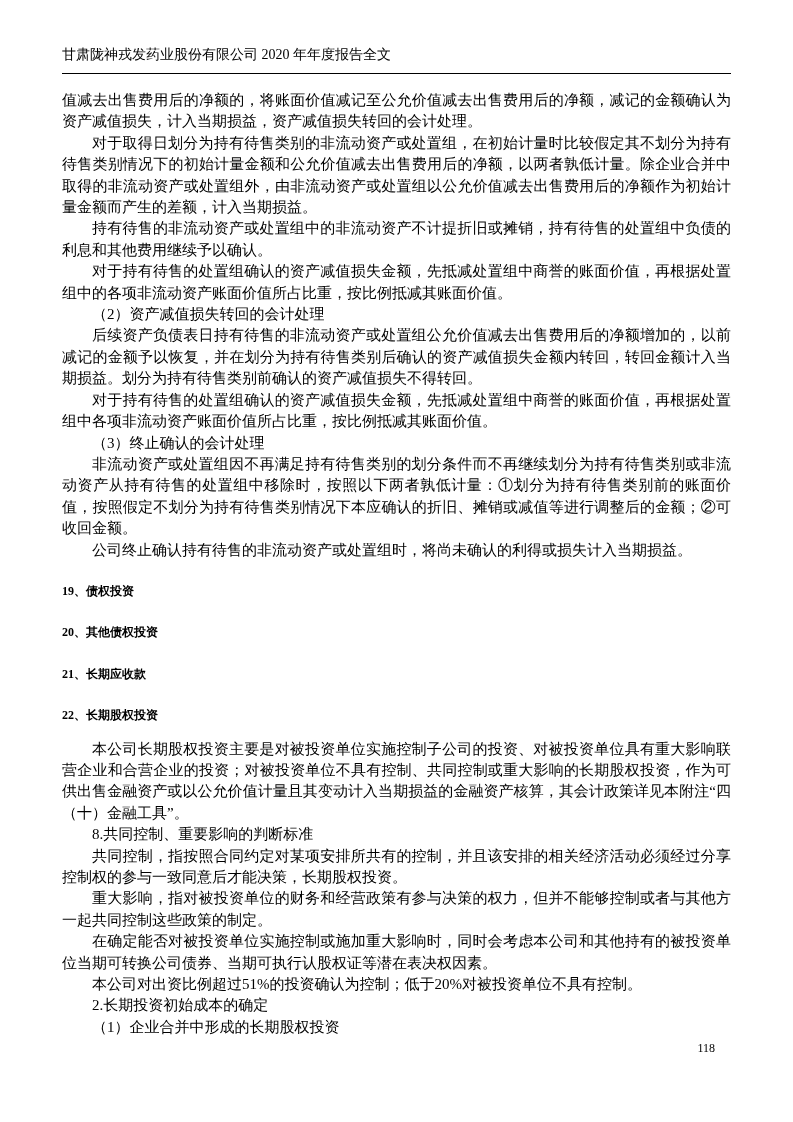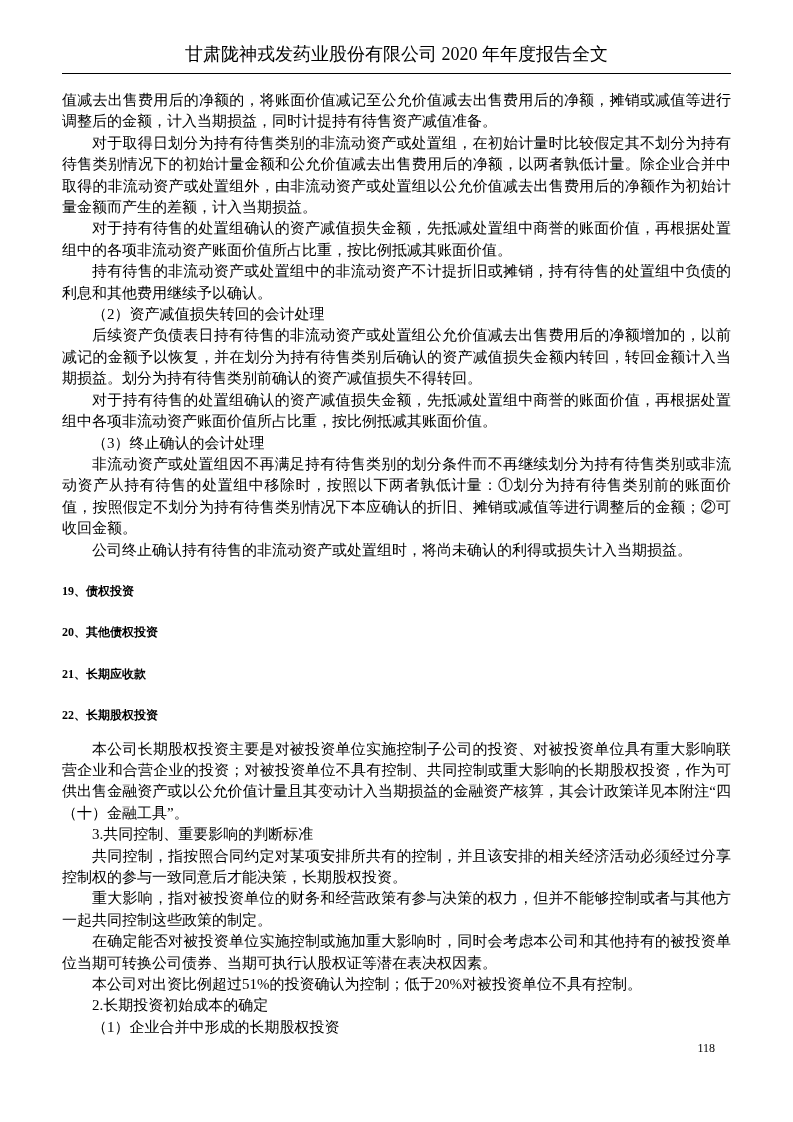--- a/index.html
+++ b/index.html
@@ -14,22 +14,22 @@
     background: #ffffff;
     color: #000000;
     font-family: "Liberation Serif", "DejaVu Serif", serif;
     overflow: hidden;
   }
   .header {
     position: absolute;
     top: 46px;
     left: 62px;
     width: 669px;
-    text-align: center;
-    font-size: 18px;
+    text-align: left;
+    font-size: 14px;
     line-height: 17px;
     padding-bottom: 10px;
     border-bottom: 1.5px solid #000000;
   }
   .content {
     position: absolute;
     top: 90px;
     left: 62px;
     width: 669px;
     font-size: 15px;
@@ -59,36 +59,36 @@
   }
 </style>
 </head>
 <body>
 
 <div class="page">
   <div class="header">
     <span>甘肃陇神戎发药业股份有限公司 2020 年年度报告全文</span>
   </div>
   <div class="content">
-      <p class="para body-noindent">值减去出售费用后的净额的，将账面价值减记至公允价值减去出售费用后的净额，摊销或减值等进行调整后的金额，计入当期损益，同时计提持有待售资产减值准备。</p>
+      <p class="para body-noindent">值减去出售费用后的净额的，将账面价值减记至公允价值减去出售费用后的净额，减记的金额确认为资产减值损失，计入当期损益，资产减值损失转回的会计处理。</p>
       <p class="para body">对于取得日划分为持有待售类别的非流动资产或处置组，在初始计量时比较假定其不划分为持有待售类别情况下的初始计量金额和公允价值减去出售费用后的净额，以两者孰低计量。除企业合并中取得的非流动资产或处置组外，由非流动资产或处置组以公允价值减去出售费用后的净额作为初始计量金额而产生的差额，计入当期损益。</p>
+      <p class="para body">持有待售的非流动资产或处置组中的非流动资产不计提折旧或摊销，持有待售的处置组中负债的利息和其他费用继续予以确认。</p>
       <p class="para body">对于持有待售的处置组确认的资产减值损失金额，先抵减处置组中商誉的账面价值，再根据处置组中的各项非流动资产账面价值所占比重，按比例抵减其账面价值。</p>
-      <p class="para body">持有待售的非流动资产或处置组中的非流动资产不计提折旧或摊销，持有待售的处置组中负债的利息和其他费用继续予以确认。</p>
       <p class="para body">（2）资产减值损失转回的会计处理</p>
       <p class="para body">后续资产负债表日持有待售的非流动资产或处置组公允价值减去出售费用后的净额增加的，以前减记的金额予以恢复，并在划分为持有待售类别后确认的资产减值损失金额内转回，转回金额计入当期损益。划分为持有待售类别前确认的资产减值损失不得转回。</p>
       <p class="para body">对于持有待售的处置组确认的资产减值损失金额，先抵减处置组中商誉的账面价值，再根据处置组中各项非流动资产账面价值所占比重，按比例抵减其账面价值。</p>
       <p class="para body">（3）终止确认的会计处理</p>
       <p class="para body">非流动资产或处置组因不再满足持有待售类别的划分条件而不再继续划分为持有待售类别或非流动资产从持有待售的处置组中移除时，按照以下两者孰低计量：①划分为持有待售类别前的账面价值，按照假定不划分为持有待售类别情况下本应确认的折旧、摊销或减值等进行调整后的金额；②可收回金额。</p>
       <p class="para body">公司终止确认持有待售的非流动资产或处置组时，将尚未确认的利得或损失计入当期损益。</p>
       <p class="para heading">19、债权投资</p>
       <p class="para heading">20、其他债权投资</p>
       <p class="para heading">21、长期应收款</p>
       <p class="para heading">22、长期股权投资</p>
       <p class="para body">本公司长期股权投资主要是对被投资单位实施控制子公司的投资、对被投资单位具有重大影响联营企业和合营企业的投资；对被投资单位不具有控制、共同控制或重大影响的长期股权投资，作为可供出售金融资产或以公允价值计量且其变动计入当期损益的金融资产核算，其会计政策详见本附注“四（十）金融工具”。</p>
-      <p class="para body">3.共同控制、重要影响的判断标准</p>
+      <p class="para body">8.共同控制、重要影响的判断标准</p>
       <p class="para body">共同控制，指按照合同约定对某项安排所共有的控制，并且该安排的相关经济活动必须经过分享控制权的参与一致同意后才能决策，长期股权投资。</p>
       <p class="para body">重大影响，指对被投资单位的财务和经营政策有参与决策的权力，但并不能够控制或者与其他方一起共同控制这些政策的制定。</p>
       <p class="para body">在确定能否对被投资单位实施控制或施加重大影响时，同时会考虑本公司和其他持有的被投资单位当期可转换公司债券、当期可执行认股权证等潜在表决权因素。</p>
       <p class="para body">本公司对出资比例超过51%的投资确认为控制；低于20%对被投资单位不具有控制。</p>
       <p class="para body">2.长期投资初始成本的确定</p>
       <p class="para body">（1）企业合并中形成的长期股权投资</p>
     </div>
   <div class="footer">118</div>
 </div>
 

